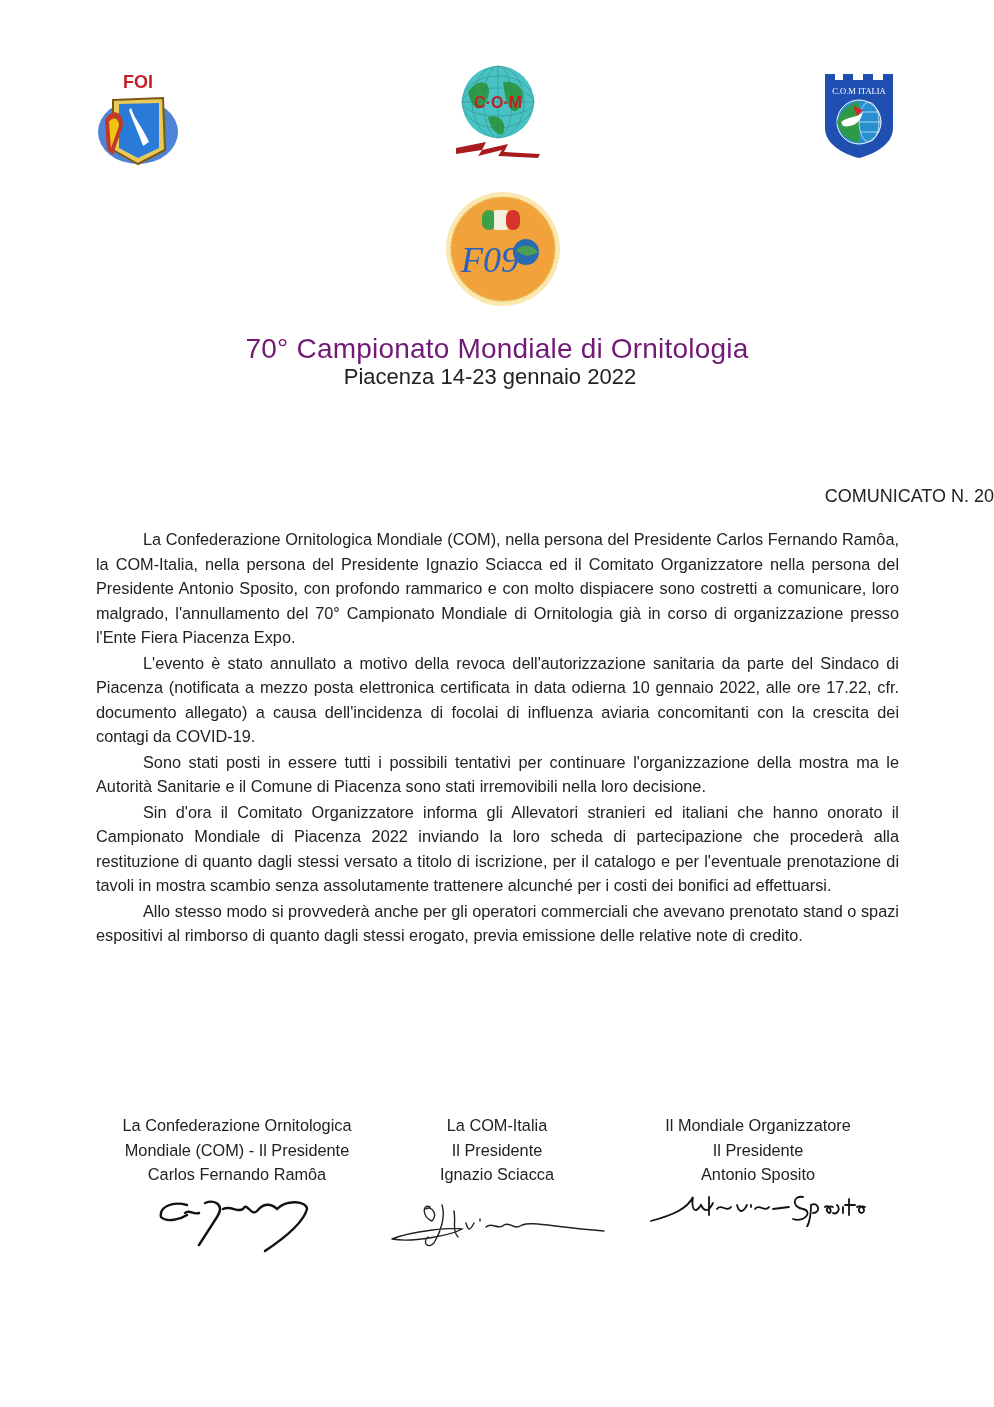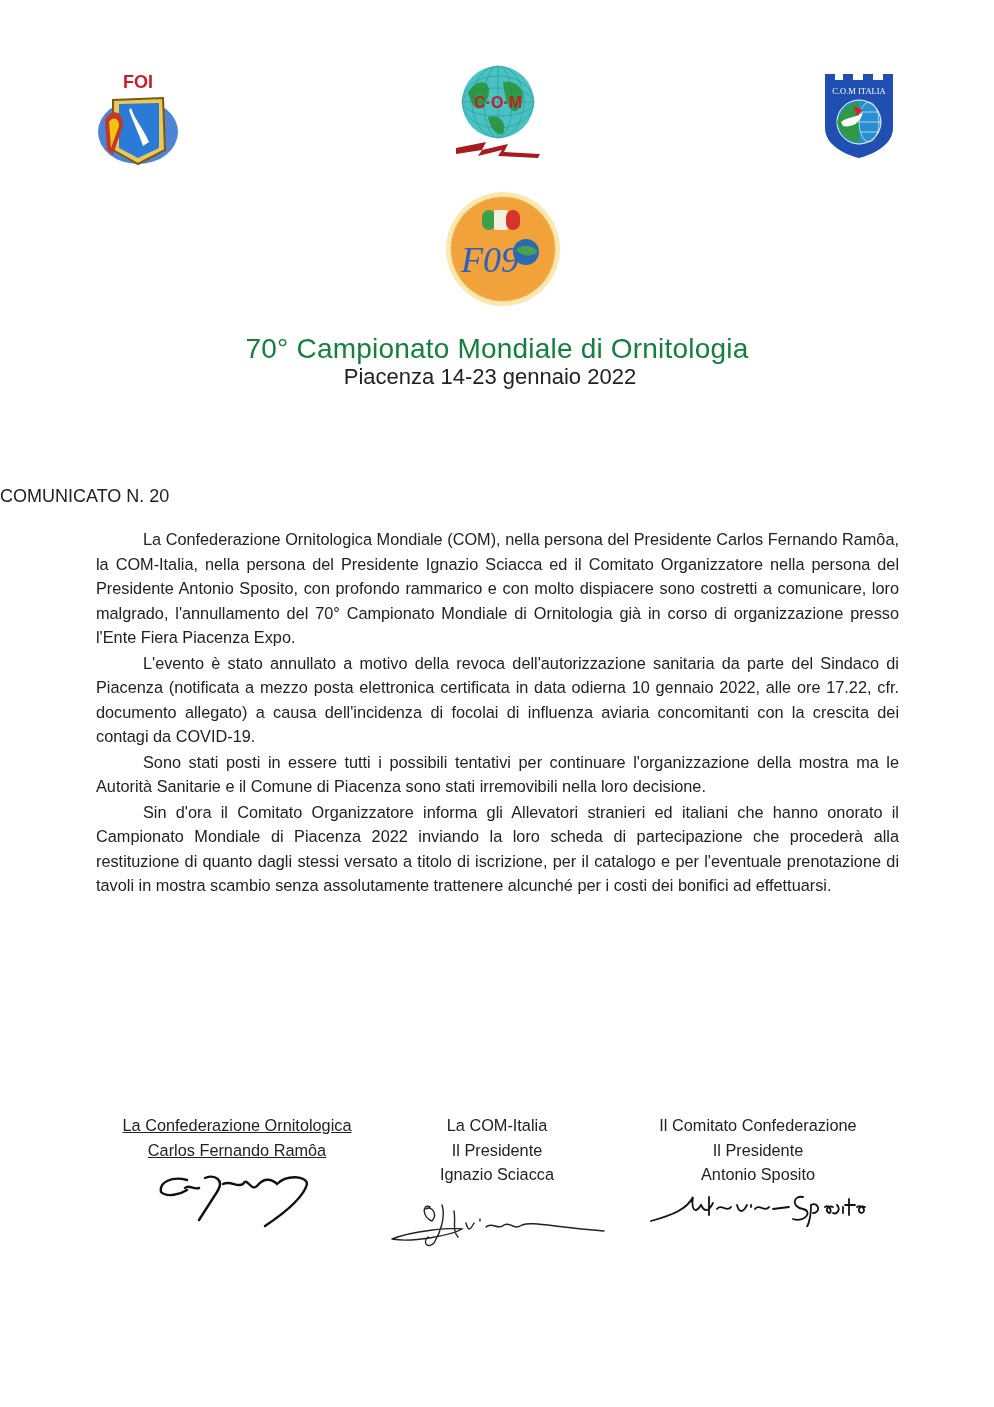--- a/index.html
+++ b/index.html
@@ -1,24 +1,24 @@
 <!DOCTYPE html>
 <html><head>
 <meta charset="utf-8">
 <style>
   html, body { margin:0; padding:0; background:#ffffff; }
   body { width:994px; height:1407px; position:relative; overflow:hidden;
          font-family:"Liberation Sans", "DejaVu Sans", sans-serif; color:#1a1a1a; }
   .logo { position:absolute; }
   .logo svg { display:block; }
   .title { position:absolute; left:0; width:994px; text-align:center; top:333px;
-           font-size:28px; letter-spacing:0.2px; color:#15803d; }
+           font-size:28px; letter-spacing:0.2px; color:#701a75; }
   .subtitle { position:absolute; left:0; width:980px; text-align:center; top:364px;
               font-size:22px; color:#222; }
-  .comunicato { position:absolute; left:0; width:994px; text-align:left; top:486px;
+  .comunicato { position:absolute; left:0; width:994px; text-align:right; top:486px;
                 font-size:18px; color:#222; }
   .body { position:absolute; left:95px; width:805px; top:526px; font-size:16.3px;
           line-height:24.5px; text-align:justify; color:#222; }
   .body p { margin:1px; text-indent:47px; }
   .sig { position:absolute; top:1113px; text-align:center; font-size:16.3px;
          line-height:24.5px; color:#222; }
   .sig div { white-space:nowrap; }
   .sig svg { display:block; margin:0 auto; }
 </style>
 </head>
@@ -89,39 +89,41 @@
 <div class="title">70° Campionato Mondiale di Ornitologia</div>
 <div class="subtitle">Piacenza 14-23 gennaio 2022</div>
 
 <div class="comunicato">COMUNICATO N. 20</div>
 
 <div class="body">
   <p>La Confederazione Ornitologica Mondiale (COM), nella persona del Presidente Carlos Fernando Ramôa, la COM-Italia, nella persona del Presidente Ignazio Sciacca ed il Comitato Organizzatore nella persona del Presidente Antonio Sposito, con profondo rammarico e con molto dispiacere sono costretti a comunicare, loro malgrado, l'annullamento del 70° Campionato Mondiale di Ornitologia già in corso di organizzazione presso l'Ente Fiera Piacenza Expo.</p>
   <p>L'evento è stato annullato a motivo della revoca dell'autorizzazione sanitaria da parte del Sindaco di Piacenza (notificata a mezzo posta elettronica certificata in data odierna 10 gennaio 2022, alle ore 17.22, cfr. documento allegato) a causa dell'incidenza di focolai di influenza aviaria concomitanti con la crescita dei contagi da COVID-19.</p>
   <p>Sono stati posti in essere tutti i possibili tentativi per continuare l'organizzazione della mostra ma le Autorità Sanitarie e il Comune di Piacenza sono stati irremovibili nella loro decisione.</p>
   <p>Sin d'ora il Comitato Organizzatore informa gli Allevatori stranieri ed italiani che hanno onorato il Campionato Mondiale di Piacenza 2022 inviando la loro scheda di partecipazione che procederà alla restituzione di quanto dagli stessi versato a titolo di iscrizione, per il catalogo e per l'eventuale prenotazione di tavoli in mostra scambio senza assolutamente trattenere alcunché per i costi dei bonifici ad effettuarsi.</p>
+  <p>Allo stesso modo si provvederà anche per gli operatori commerciali che avevano prenotato stand o spazi espositivi al rimborso di quanto dagli stessi erogato, previa emissione delle relative note di credito.</p>
 </div>
 
-<div class="sig" style="left:96px;width:282px;text-decoration:underline;">
+<div class="sig" style="left:96px;width:282px;">
   <div>La Confederazione Ornitologica</div>
+  <div>Mondiale (COM) - Il Presidente</div>
   <div>Carlos Fernando Ramôa</div>
   <svg width="180" height="68" viewBox="0 0 180 68">
     <path d="M40 18 C25 14, 12 20, 14 30 C20 36, 34 32, 40 28 M38 26 C42 22, 46 28, 52 26 M58 16 C68 12, 78 18, 70 30 L52 58 M76 22 C84 18, 90 26, 96 22 C100 14, 104 30, 110 24 C116 16, 124 16, 130 22 C140 12, 160 14, 160 22 C156 38, 130 56, 118 64" fill="none" stroke="#111" stroke-width="2.4" stroke-linecap="round"></path>
   </svg>
 </div>
 
 <div class="sig" style="left:382px;width:230px;">
   <div>La COM-Italia</div>
   <div>Il Presidente</div>
   <div>Ignazio Sciacca</div>
   <svg width="230" height="70" viewBox="0 0 230 70">
     <path d="M48 20 C40 16, 40 30, 50 34 C56 28, 50 18, 44 22 M60 18 C64 30, 58 46, 52 56 C46 62, 40 56, 46 50 M10 52 C30 44, 70 40, 80 42 C70 48, 30 56, 10 52 M72 24 C74 34, 70 44, 76 50 M84 36 C86 44, 88 44, 92 36 M98 32 L98 34 M104 40 C110 34, 116 44, 122 38 C128 34, 132 44, 140 38 C150 34, 170 40, 222 44" fill="none" stroke="#222" stroke-width="1.4" stroke-linecap="round"></path>
   </svg>
 </div>
 
 <div class="sig" style="left:638px;width:240px;">
-  <div>Il Comitato Confederazione</div>
+  <div>Il Mondiale Organizzatore</div>
   <div>Il Presidente</div>
   <div>Antonio Sposito</div>
   <svg width="230" height="40" viewBox="0 0 230 40">
     <path d="M8 34 C30 28, 44 22, 50 10 C48 22, 52 28, 58 18 C62 26, 66 24, 70 16 M66 10 L66 28 M74 22 C78 16, 84 26, 88 20 M94 18 C96 26, 100 26, 104 18 M108 18 L108 20 M112 22 C116 16, 122 26, 126 20 M130 22 L146 20 M160 10 C150 8, 148 20, 160 22 C170 24, 162 36, 150 32 M168 18 C168 28, 166 36, 164 40 M168 18 C176 14, 178 26, 170 26 M182 20 C186 16, 190 26, 186 26 C182 24, 184 18, 190 20 M194 18 C198 22, 194 28, 190 26 M200 20 L200 26 M206 12 L206 28 M202 18 L212 18 M214 20 C220 16, 224 26, 218 26 C214 24, 216 18, 222 20" fill="none" stroke="#111" stroke-width="1.8" stroke-linecap="round"></path>
   </svg>
 </div>
 
 </body></html>

